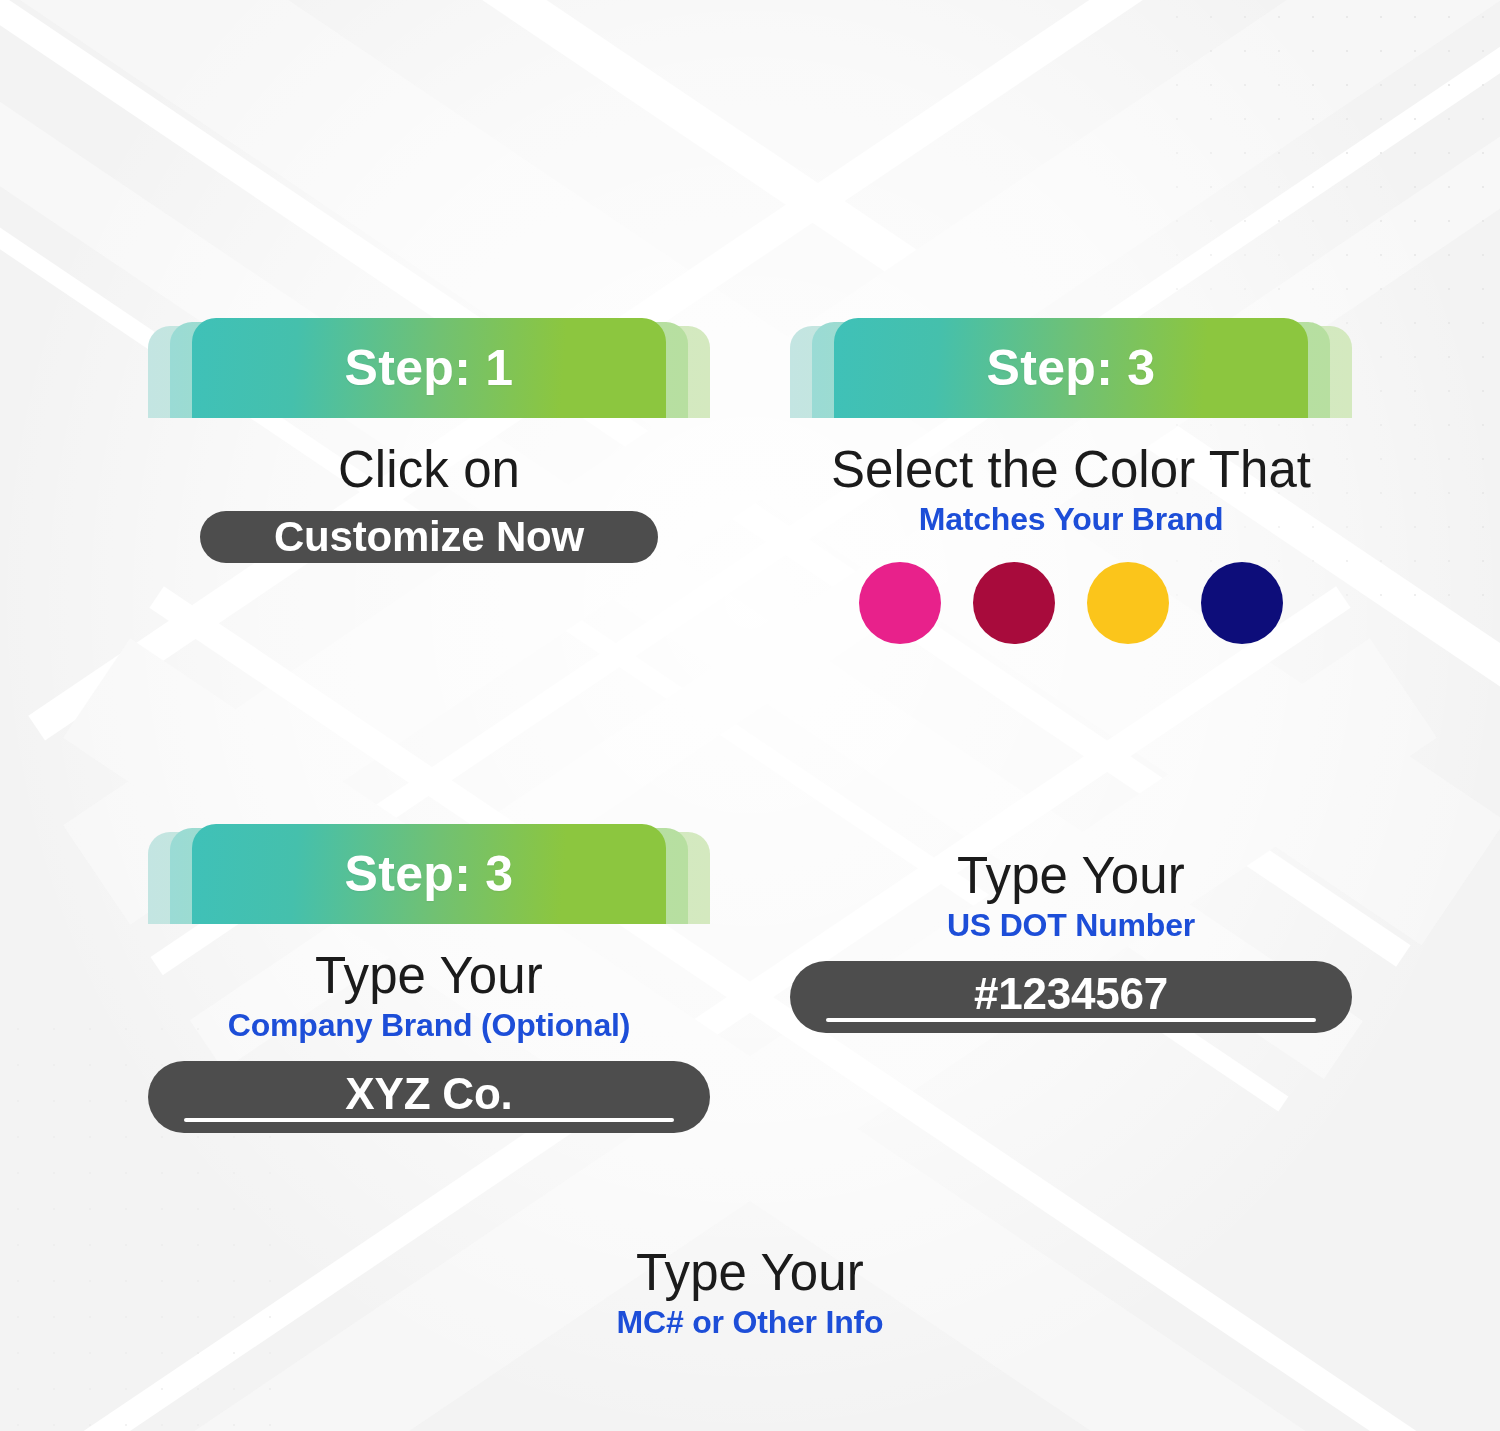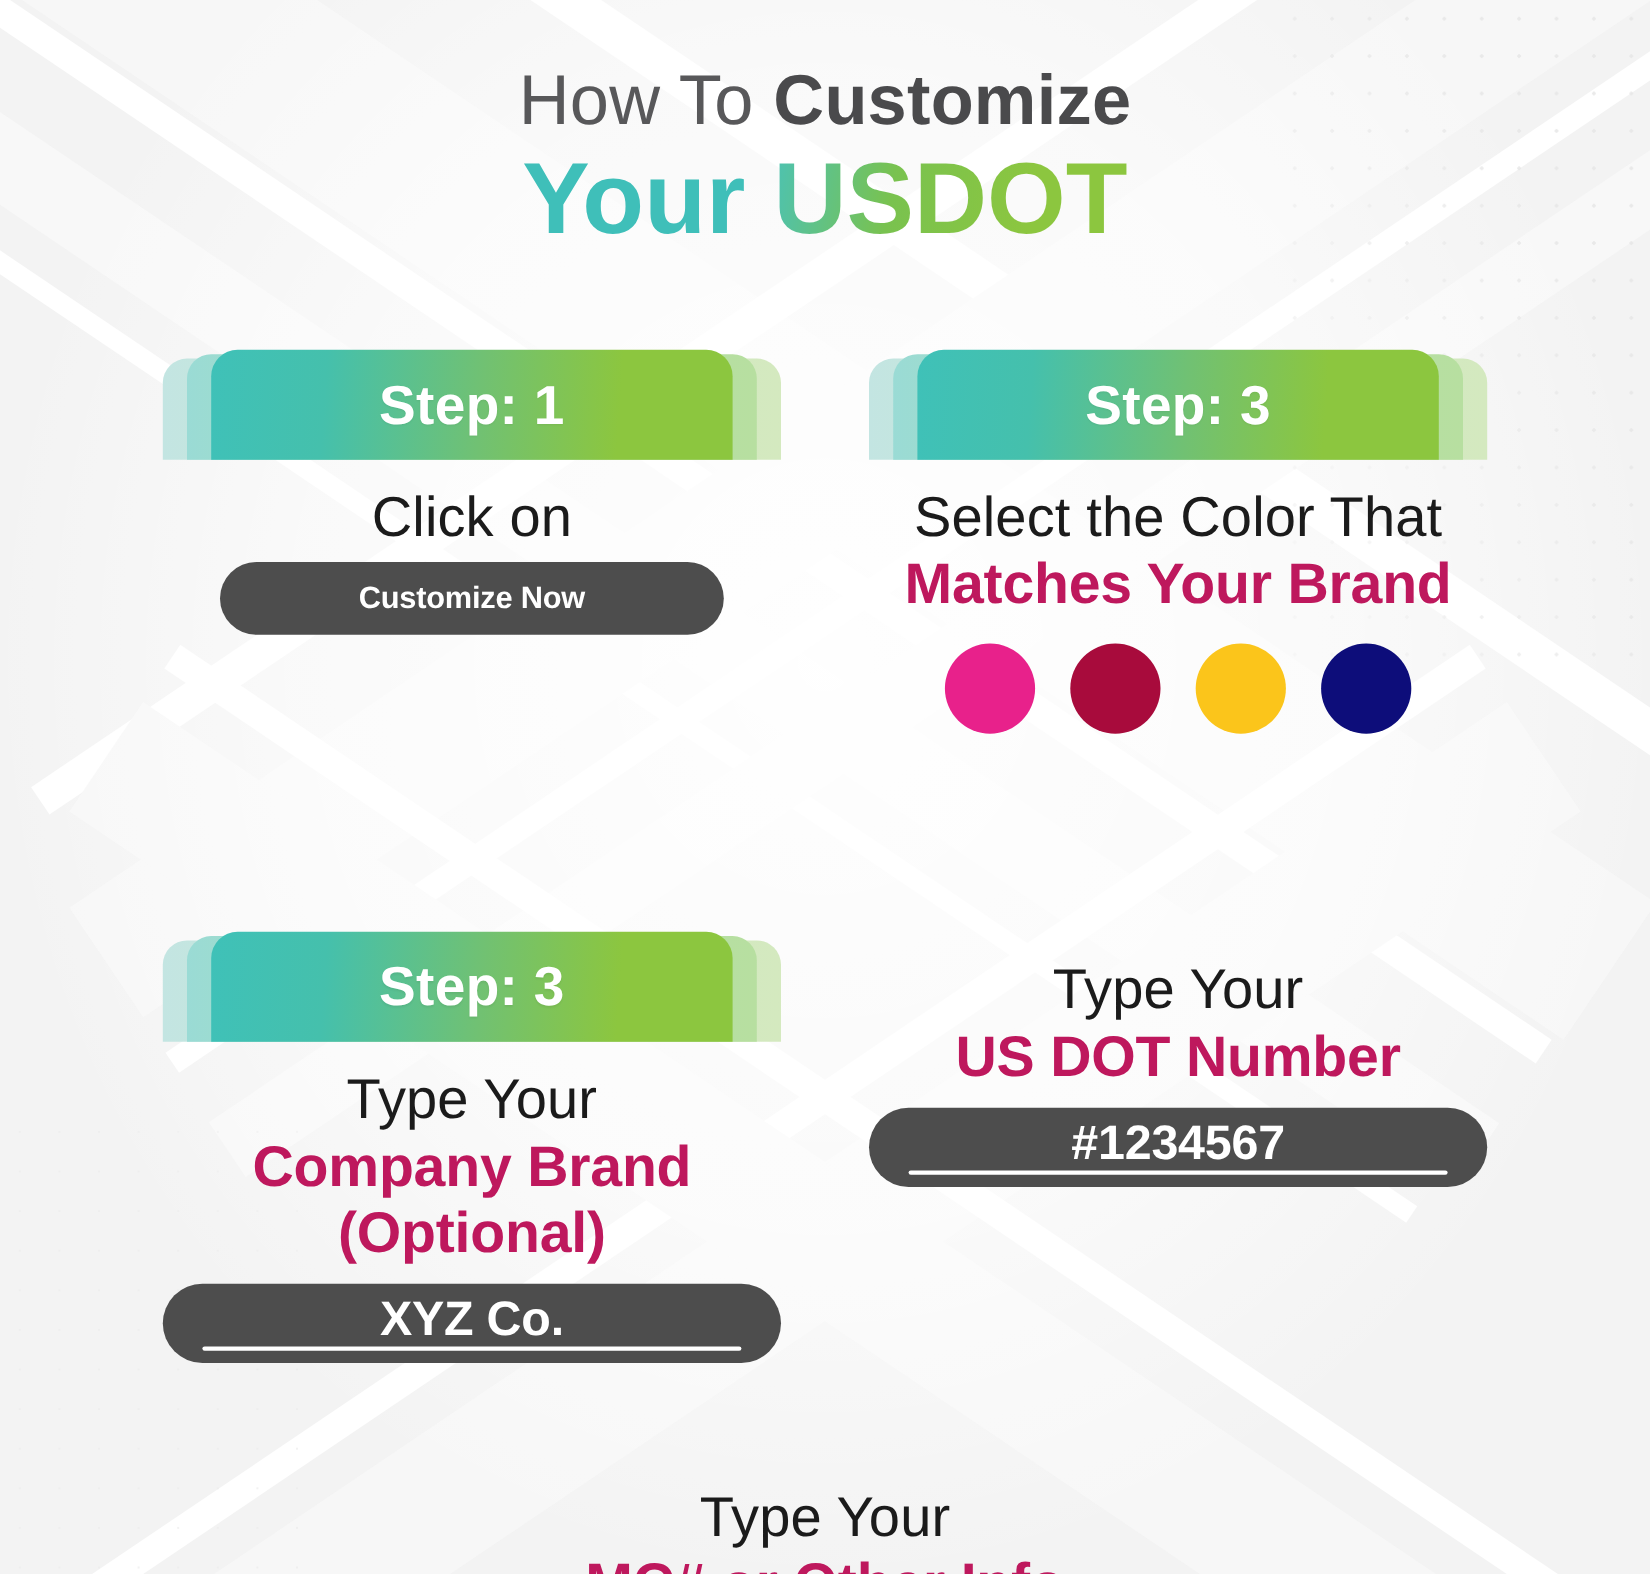--- a/index.html
+++ b/index.html
@@ -154,44 +154,44 @@
 
   .step-body { text-align: center; padding-top: 22px; }
   .line-light {
     font-size: 51px;
     font-weight: 300;
     color: #1b1b1b;
     line-height: 1.16;
     letter-spacing: .1px;
   }
   .line-bold {
-    font-size: 52px;
+    font-size: 32px;
     font-weight: 700;
-    color: #be185d;
+    color: #1d4ed8;
     line-height: 1.16;
     letter-spacing: -.2px;
     margin-top: 2px;
   }
 
   
   .pill {
     background: #4d4d4d;
     border-radius: 999px;
     color: #ffffff;
     font-weight: 700;
     display: flex;
     align-items: center;
     justify-content: center;
     position: relative;
   }
   .pill.button {
     width: 458px;
-    height: 66px;
+    height: 52px;
     margin: 12px auto 0;
-    font-size: 28px;
+    font-size: 42px;
     letter-spacing: -.2px;
   }
   .pill.input {
     width: 100%;
     height: 72px;
     margin: 16px auto 0;
     font-size: 44px;
     letter-spacing: -.2px;
     padding-bottom: 6px;
     box-sizing: border-box;
@@ -240,28 +240,20 @@
   <div class="streak s11"></div>
   <div class="streak s12"></div>
   <div class="streak s13"></div>
   <div id="dot-field"></div>
   <div id="dot-field-left"></div>
   <div id="vignette"></div>
 </div>
 
 <div id="content">
 
-  <div id="header">
-    <div id="title-line1">
-      <span class="thin">How To </span><span class="bold">Customize</span>
-    </div>
-    <div id="title-line2">
-      <span class="teal">Your </span><span class="usdot">USDOT</span>
-    </div>
-  </div>
 
   <div id="steps">
 
     <div class="step-row" id="row-1">
 
       <div class="step-card">
         <div class="banner-wrap">
           <div class="banner-layer outer"></div>
           <div class="banner-layer mid"></div>
           <div class="banner-layer main">

